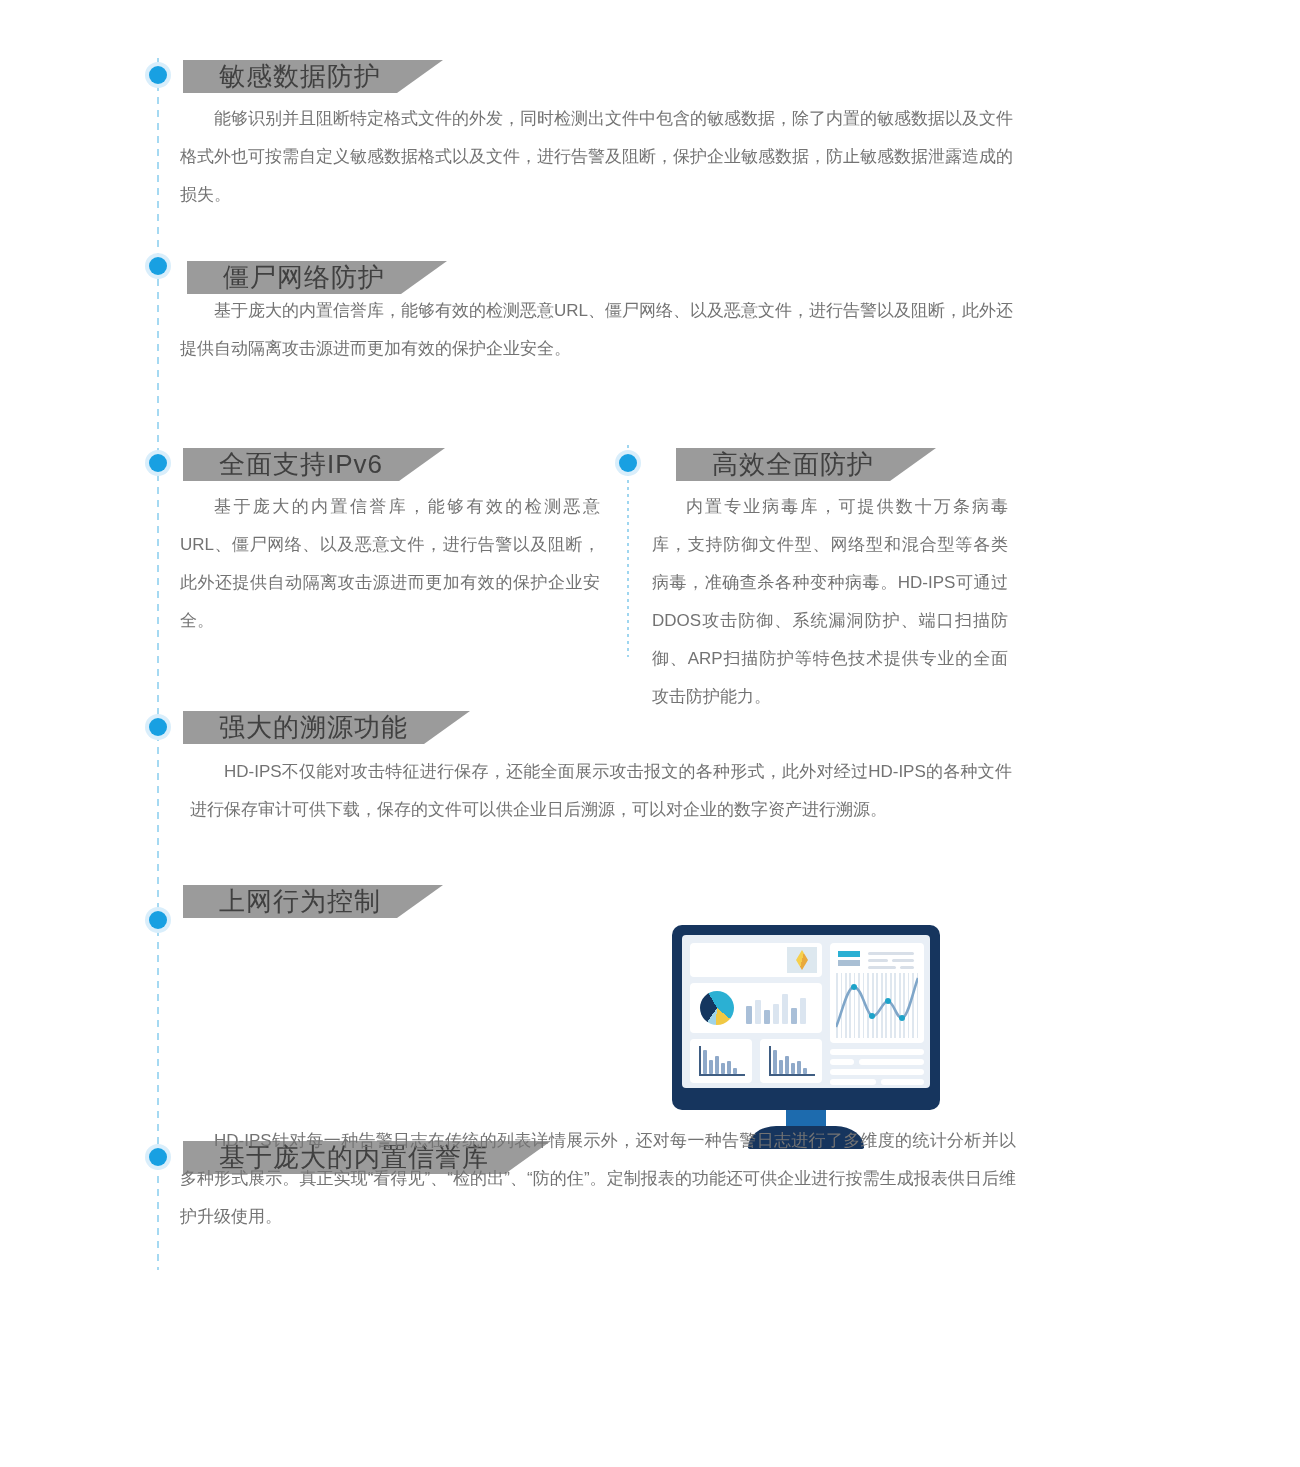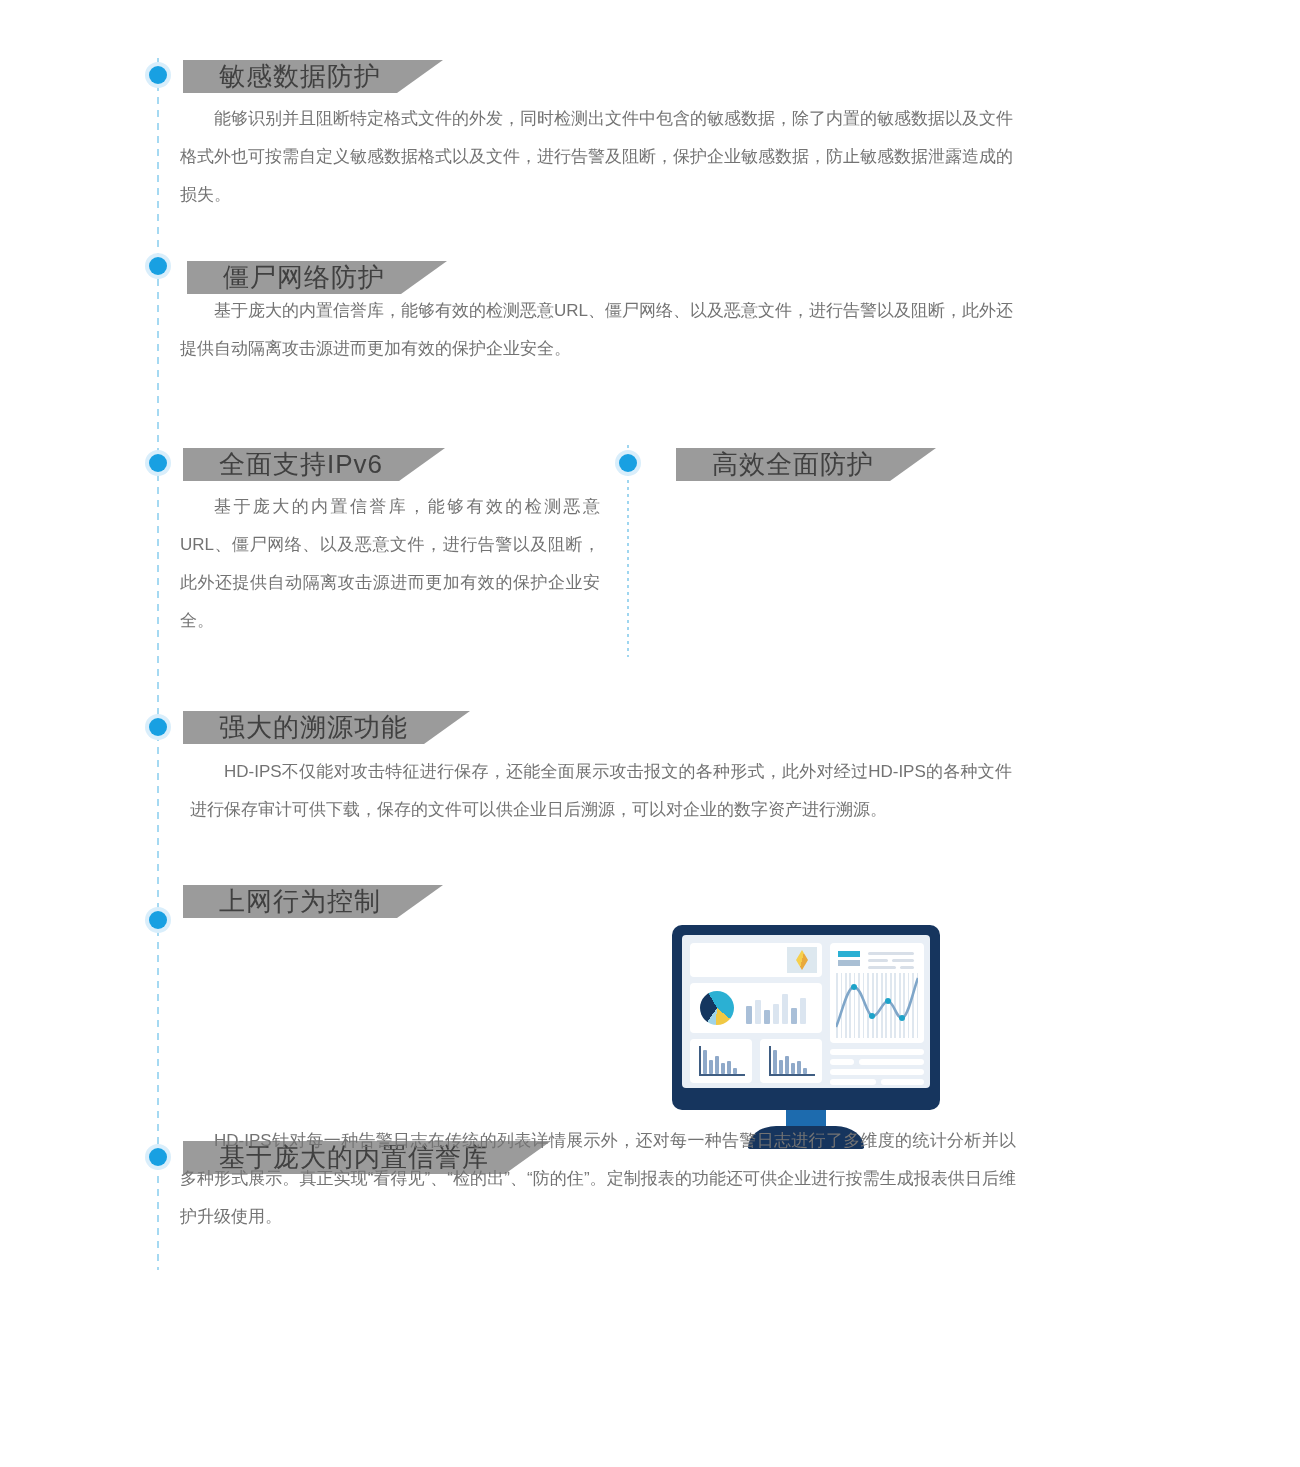--- a/index.html
+++ b/index.html
@@ -117,20 +117,21 @@
   <div class="body-text" style="left:180px;top:292px;width:833px;">基于庞大的内置信誉库，能够有效的检测恶意URL、僵尸网络、以及恶意文件，进行告警以及阻断，此外还提供自动隔离攻击源进而更加有效的保护企业安全。</div>
 
   <div class="banner" style="left:183px;top:448px;">
     <span>全面支持IPv6</span>
   </div>
   <div class="body-text" style="left:180px;top:488px;width:420px;">基于庞大的内置信誉库，能够有效的检测恶意URL、僵尸网络、以及恶意文件，进行告警以及阻断，此外还提供自动隔离攻击源进而更加有效的保护企业安全。</div>
 
   <div class="banner" style="left:676px;top:448px;">
     <span>高效全面防护</span>
   </div>
+  <div class="body-text" style="left:652px;top:488px;width:356px;">内置专业病毒库，可提供数十万条病毒库，支持防御文件型、网络型和混合型等各类病毒，准确查杀各种变种病毒。HD-IPS可通过DDOS攻击防御、系统漏洞防护、端口扫描防御、ARP扫描防护等特色技术提供专业的全面攻击防护能力。</div>
 
   <div class="banner" style="left:183px;top:711px;">
     <span>强大的溯源功能</span>
   </div>
   <div class="body-text" style="left:190px;top:753px;width:822px;">HD-IPS不仅能对攻击特征进行保存，还能全面展示攻击报文的各种形式，此外对经过HD-IPS的各种文件进行保存审计可供下载，保存的文件可以供企业日后溯源，可以对企业的数字资产进行溯源。</div>
 
   <div class="banner" style="left:183px;top:885px;">
     <span>上网行为控制</span>
   </div>
 

